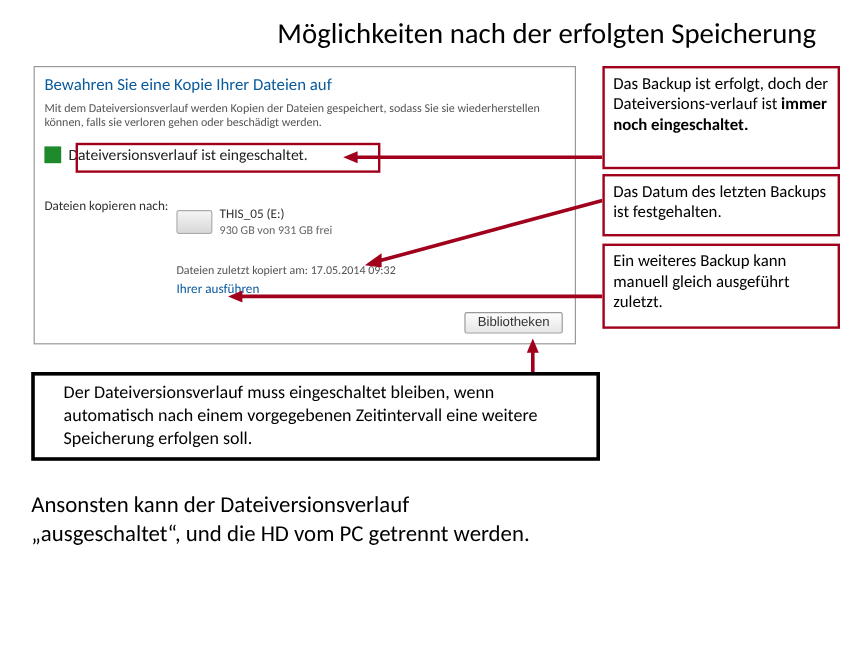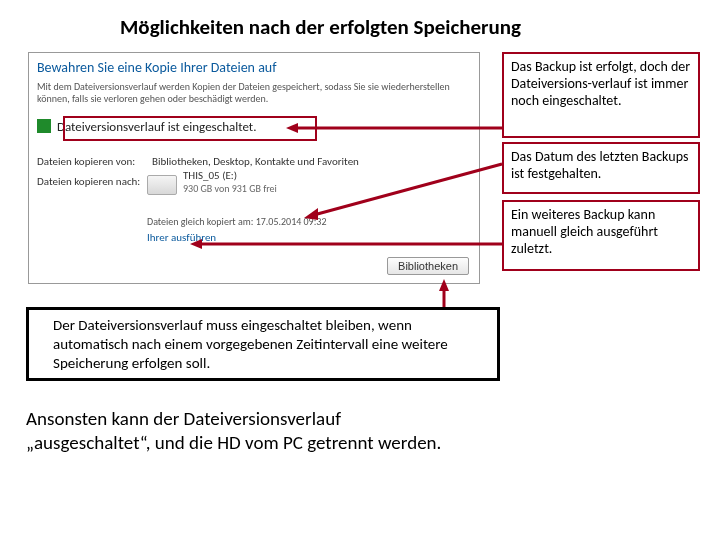--- a/index.html
+++ b/index.html
@@ -1,40 +1,40 @@
 <!DOCTYPE html>
 <html><head>
 <meta charset="utf-8">
 <style>
   body{margin:0;font-family:Calibri,Arial,sans-serif;background:#fff;color:#000;width:720px;height:540px;position:relative;overflow:hidden;font-size:13px}
-  h1{font-size:21px;font-weight:700;text-align:left;margin:14px 40px 12px 120px}
+  h1{font-size:24px;font-weight:400;text-align:right;margin:14px 40px 12px 120px}
   .canvas{position:relative;height:470px}
   
   .dlg{position:absolute;left:28px;top:0;width:450px;height:230px;border:1px solid #999;background:#fff}
   .dlg .title{position:absolute;left:8px;top:6px;font-size:14px;color:#0b5a9d}
   .dlg .desc{position:absolute;left:8px;top:28px;right:8px;font-size:10px;color:#555;line-height:1.2;filter:blur(.5px)}
   .status{position:absolute;left:8px;top:66px;display:flex;align-items:flex-start;gap:6px}
   .status .sq{width:14px;height:14px;background:#1f8a2b}
   .status .txt{font-size:13px;color:#222}
   .row{display:flex;font-size:11px;color:#333;gap:10px}
   .row .lbl{width:105px}
   .rows{position:absolute;left:8px;top:102px}
-  .drive{position:absolute;left:118px;top:116px;display:flex;align-items:flex-end;gap:6px}
+  .drive{position:absolute;left:118px;top:116px;display:flex;align-items:center;gap:6px}
   .drive .icon{width:28px;height:18px;border:1px solid #aaa;border-radius:2px;background:linear-gradient(#f5f5f5,#d8d8d8)}
   .drive .t1{font-size:11px;color:#333}
   .drive .t2{font-size:10px;color:#666}
   .dateline{position:absolute;left:118px;top:162px;font-size:10px;color:#555}
   .link{position:absolute;left:118px;top:178px;font-size:11px;color:#0b5a9d;cursor:pointer}
   .btn{position:absolute;right:10px;bottom:8px;font-size:11px;color:#333;background:linear-gradient(#fdfdfd,#e6e6e6);border:1px solid #999;border-radius:2px;padding:2px 10px;cursor:pointer}
   
   .annr{position:absolute;border:2px solid #a0001b;background:#fff;padding:5px 7px;font-size:14px;line-height:1.2;width:180px}
   #a1{right:20px;top:0;height:72px}
   #a2{right:20px;top:90px;height:38px}
   #a3{right:20px;top:148px;height:57px}
-  .bold{font-weight:400}
+  .bold{font-weight:700}
   
   .bigbox{position:absolute;left:26px;top:255px;width:420px;border:3px solid #000;padding:6px 24px;font-size:15px;line-height:1.25}
   .plain{position:absolute;left:26px;top:355px;width:420px;font-size:19px;line-height:1.25}
   
   .redbox-status{position:absolute;left:34px;top:63px;width:250px;height:21px;border:2px solid #a0001b;pointer-events:none}
   
   .arrow{position:absolute;pointer-events:none}
 </style>
 </head>
 <body>
@@ -44,37 +44,33 @@
 <div class="canvas">
 
   <div class="dlg">
     <div class="title">Bewahren Sie eine Kopie Ihrer Dateien auf</div>
     <div class="desc">Mit dem Dateiversionsverlauf werden Kopien der Dateien gespeichert, sodass Sie sie wiederherstellen können, falls sie verloren gehen oder beschädigt werden.</div>
     <div class="status">
       <span class="sq"></span>
       <span class="txt">Dateiversionsverlauf ist eingeschaltet.</span>
     </div>
     <div class="rows">
-      <div class="row">
-        <span class="lbl">Dateien kopieren von:</span>
-        <span>Bibliotheken, Desktop, Kontakte und Favoriten</span>
-      </div>
       <div class="row" style="margin-top:7px">
         <span class="lbl">Dateien kopieren nach:</span>
       </div>
     </div>
     <div class="drive">
       <span class="icon"></span>
       <span>
         <div class="t1">THIS_05 (E:)</div>
         <div class="t2">930 GB von 931 GB frei</div>
       </span>
     </div>
     <div class="dateline">
-      <span>Dateien gleich kopiert am: </span><span>17.05.2014 09:32</span>
+      <span>Dateien zuletzt kopiert am: </span><span>17.05.2014 09:32</span>
     </div>
     <span class="link">Ihrer ausführen</span>
     <button class="btn">Bibliotheken</button>
     <div class="redbox-status"></div>
   </div>
 
   <svg class="arrow" style="left:286px;top:68px;width:220px;height:18px">
     <line x1="216" y1="8" x2="6" y2="8" stroke="#a0001b" stroke-width="3"></line>
     <polygon points="0,8 12,3 12,13" fill="#a0001b"></polygon>
   </svg>

